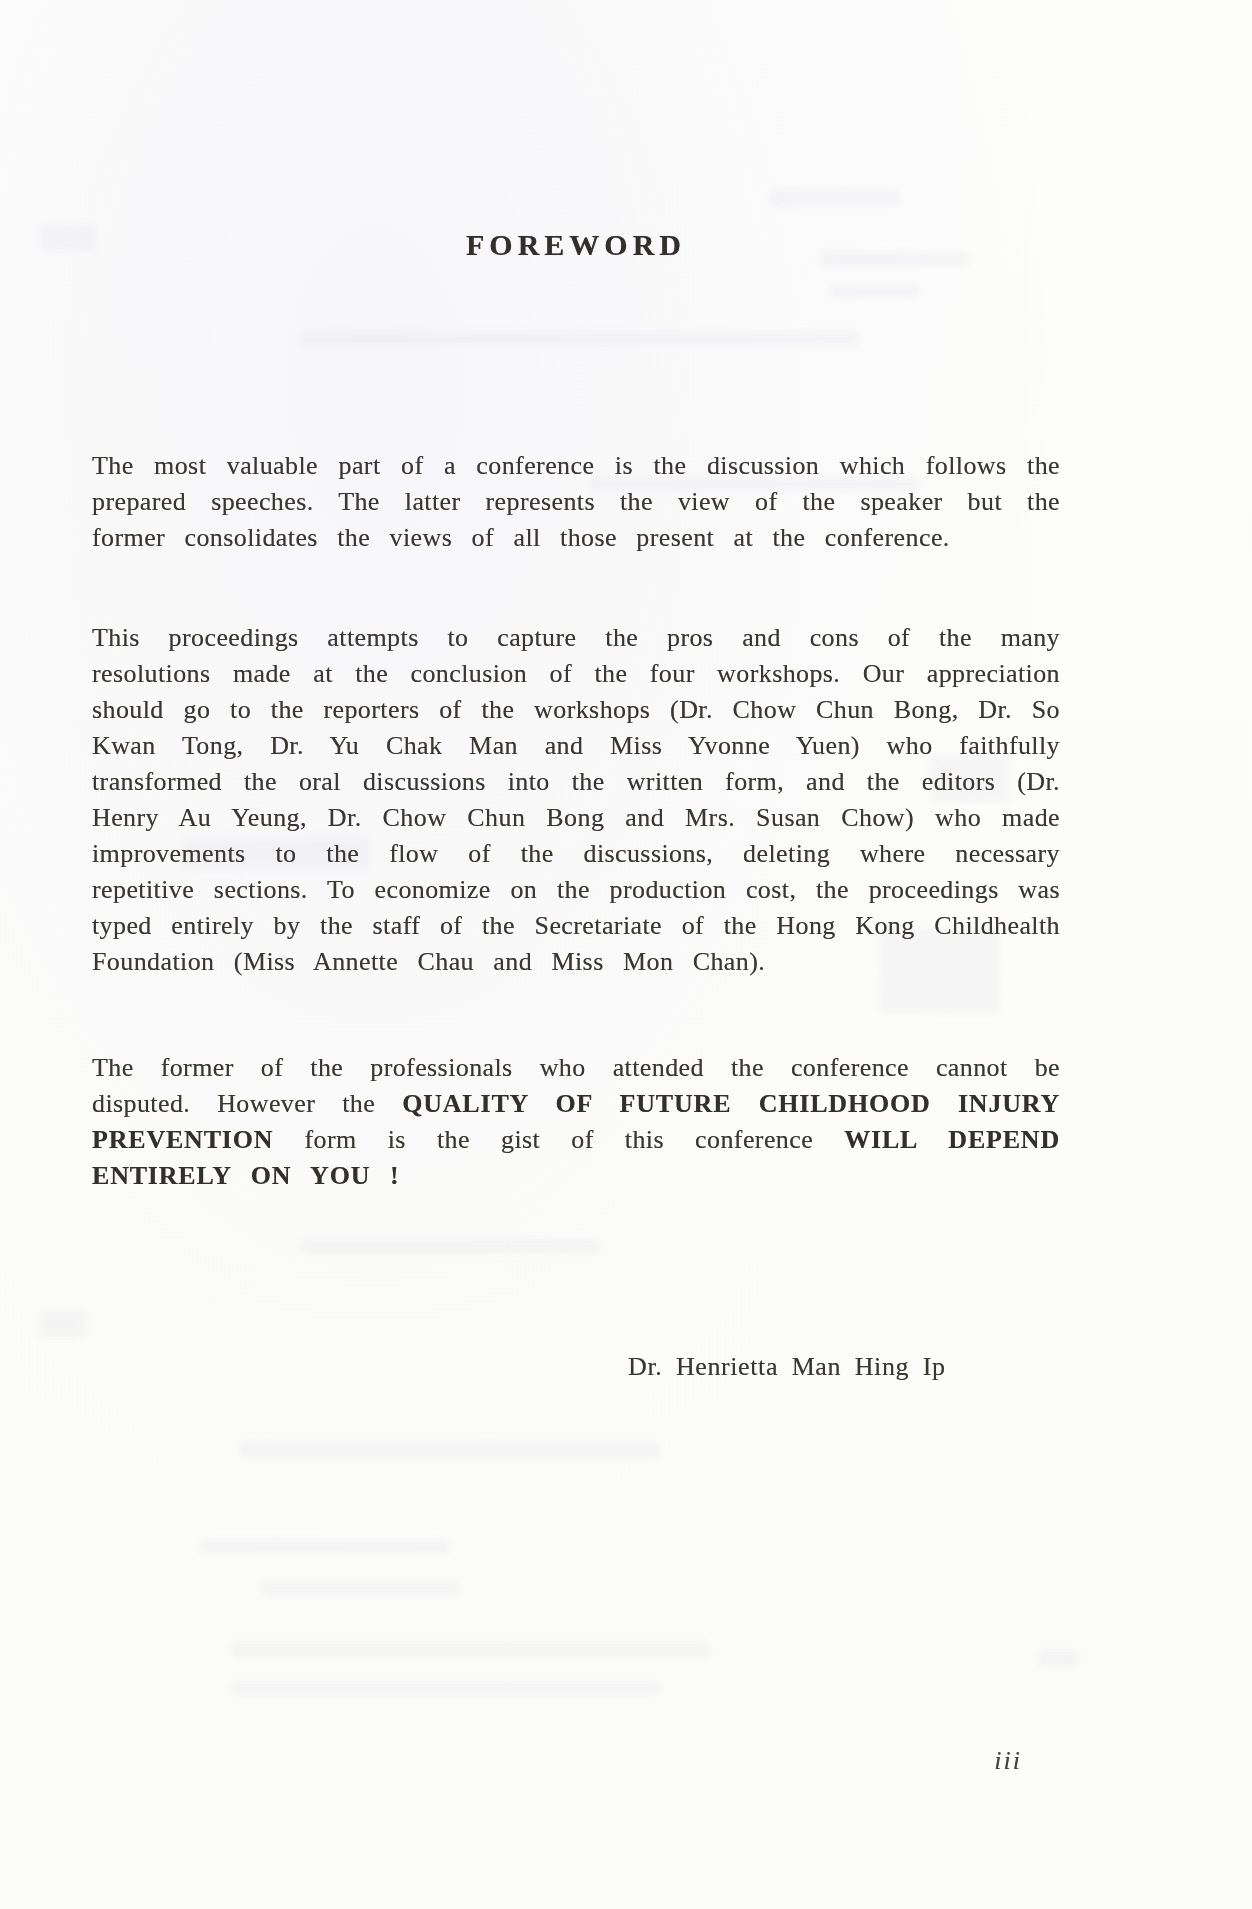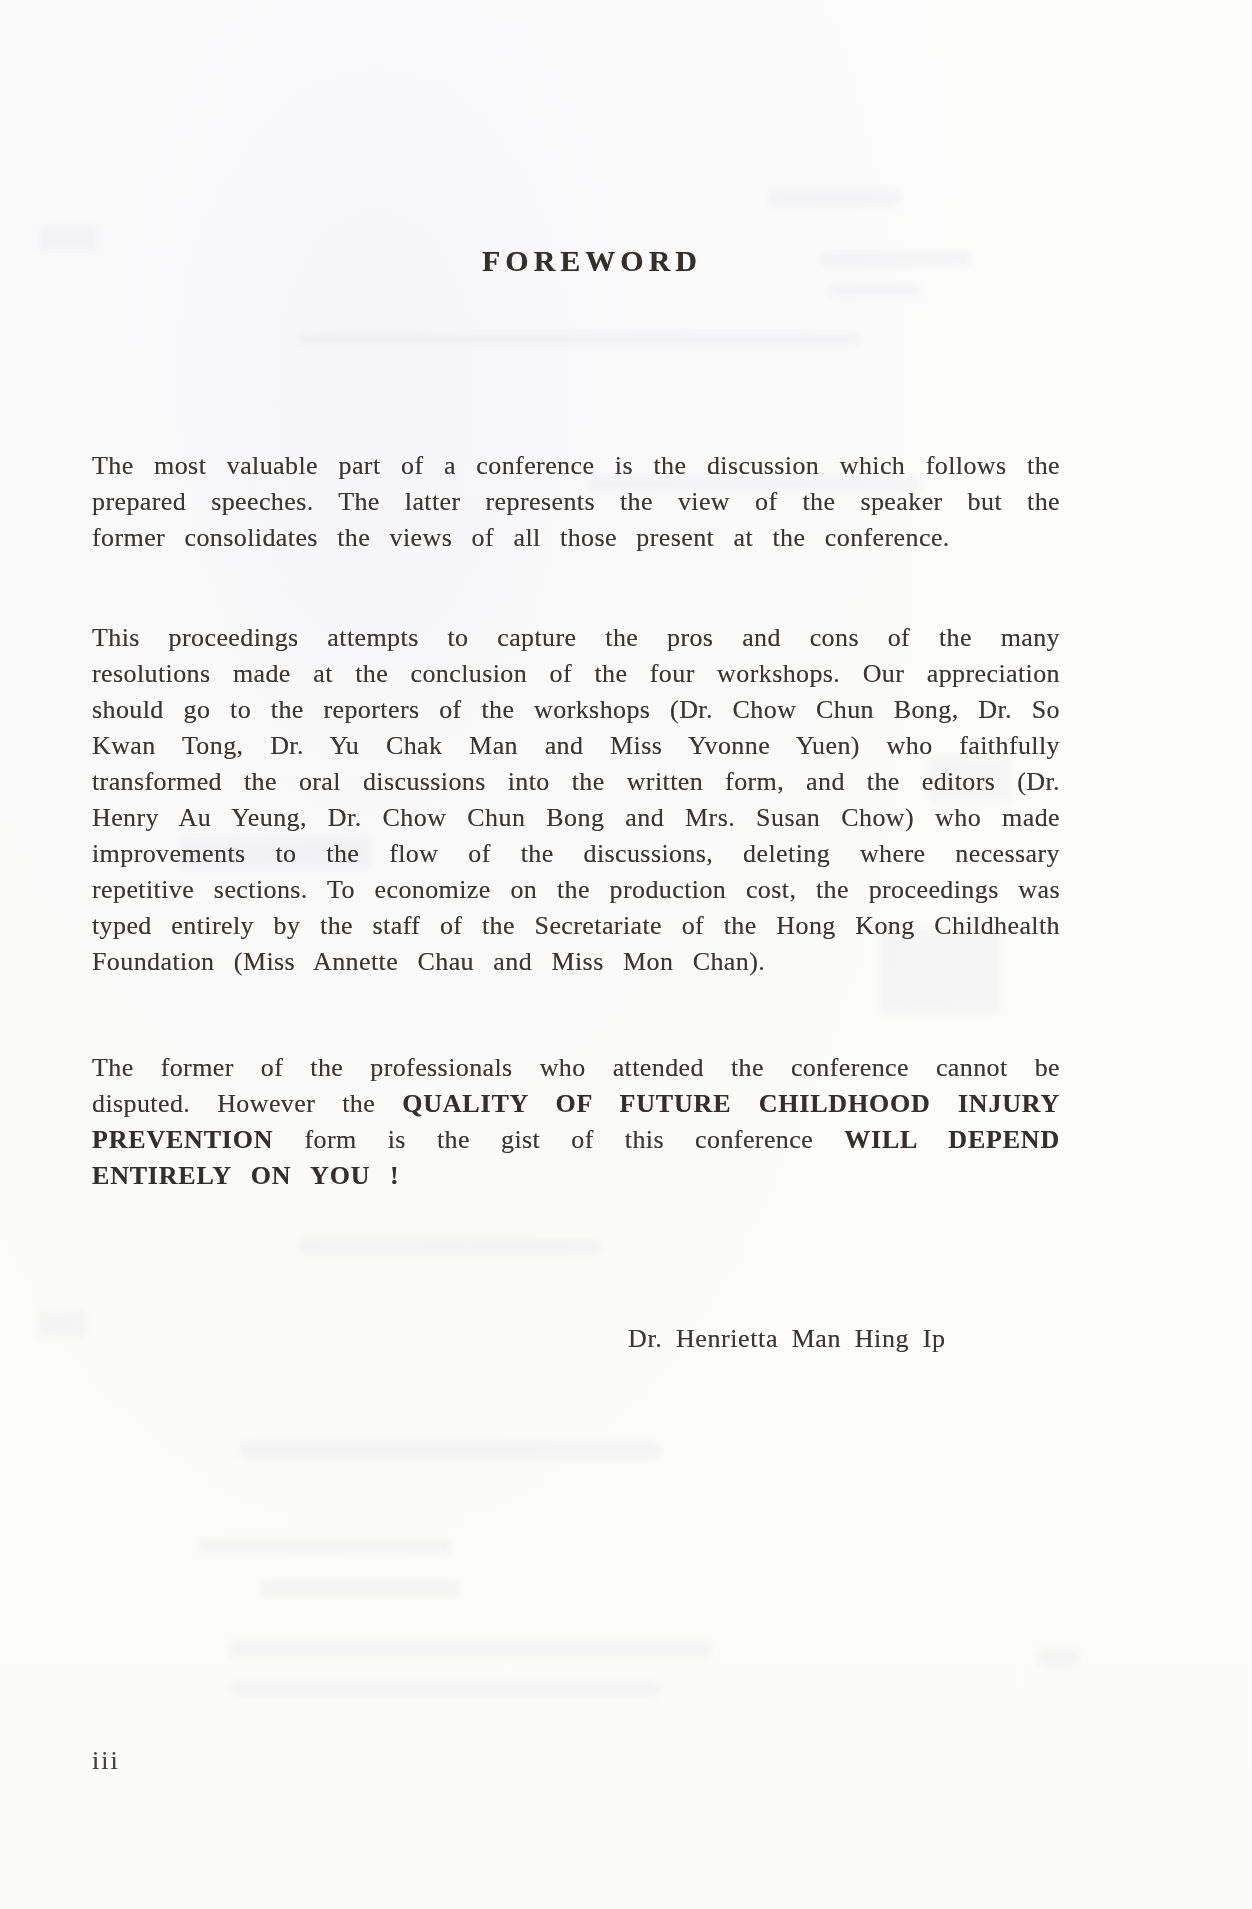--- a/index.html
+++ b/index.html
@@ -17,21 +17,21 @@
       linear-gradient(180deg, #fdfdfc 0%, #fcfcfa 60%, #fbfbf9 100%);
     overflow: hidden;
     font-family: "Liberation Serif", serif;
     color: #3a3631;
   }
   .doc-title {
     position: absolute;
     left: 92px;
     top: 228px;
     width: 968px;
-    margin: 16px;
+    margin: 0;
     text-align: center;
     font-size: 30px;
     font-weight: bold;
     letter-spacing: 5px;
     color: #332f2b;
     text-shadow: 0 0 0.7px rgba(51,47,43,0.55);
   }
   .body-para {
     position: absolute;
     left: 92px;
@@ -50,34 +50,35 @@
   .para-2 { top: 620px; }
   .para-3 { top: 1050px; }
   .para-3 .bold-run {
     font-weight: bold;
     color: #332f2b;
     letter-spacing: 0.8px;
   }
   .signature {
     position: absolute;
     left: 628px;
-    top: 1324px;
+    top: 1352px;
     font-size: 26px;
     letter-spacing: 0.6px;
     word-spacing: 0.25em;
     color: #3a3631;
     text-shadow: 0 0 0.6px rgba(58,54,49,0.5);
   }
   .page-number {
     position: absolute;
     left: 92px;
     top: 1746px;
     width: 930px;
-    text-align: left;
+    text-align: right;
     font-size: 26px;
+    font-style: italic;
     letter-spacing: 2px;
     color: #46423c;
     text-shadow: 0 0 0.6px rgba(58,54,49,0.5);
   }
   
   .ghost {
     position: absolute;
     background: #8a88a6;
     border-radius: 4px;
     filter: blur(3px);

